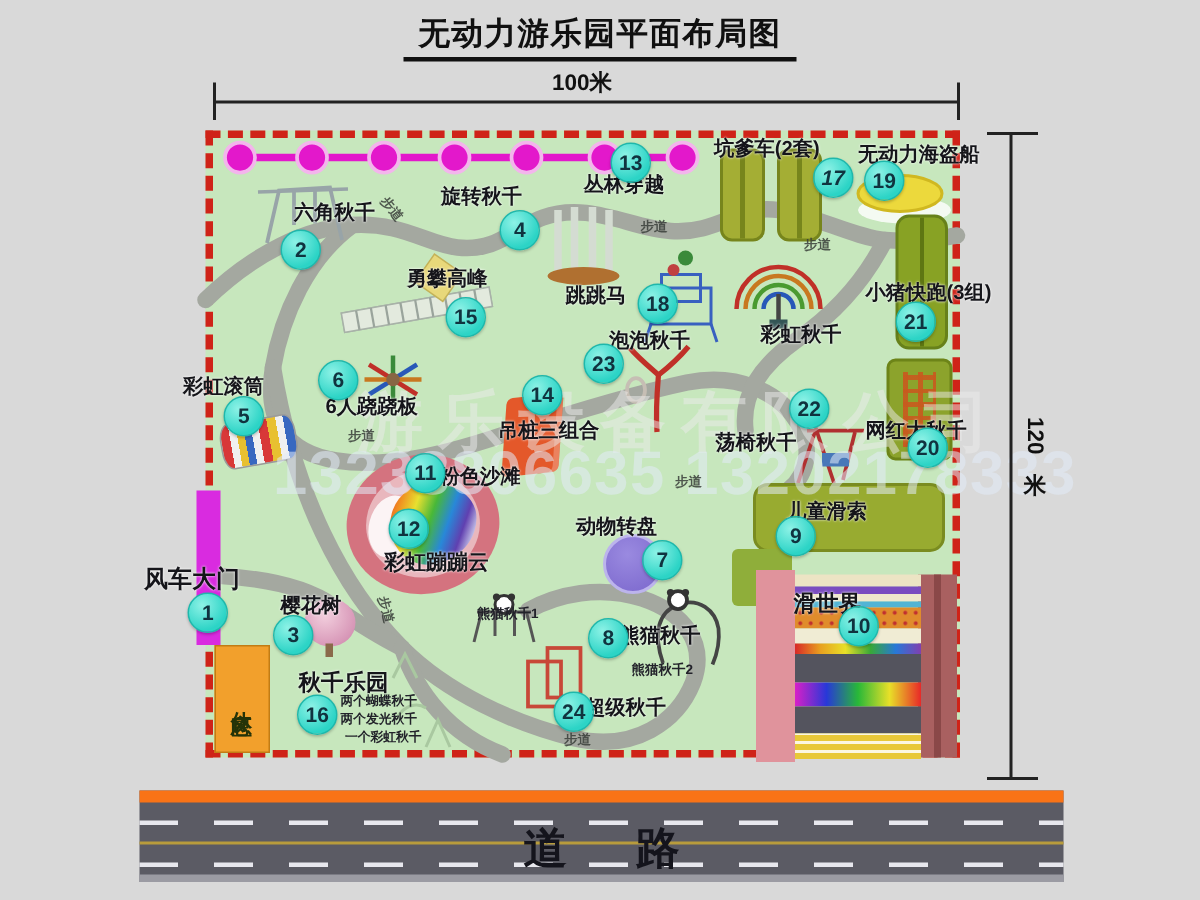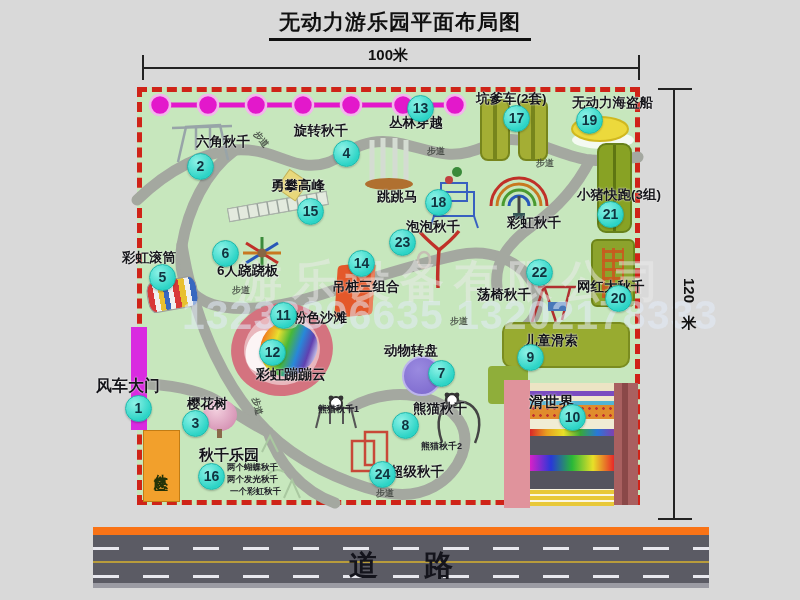--- a/index.html
+++ b/index.html
@@ -262,21 +262,21 @@
 
   <span class="lbl" style="left:122px;top:249px;">彩虹滚筒</span>
   <span class="badge" style="left:149px;top:264px;">5</span>
 
   <span class="lbl" style="left:217px;top:262px;">6人跷跷板</span>
   <span class="badge" style="left:212px;top:240px;">6</span>
 
   <span class="lbl" style="left:384px;top:342px;">动物转盘</span>
   <span class="badge" style="left:428px;top:360px;">7</span>
 
-  <span class="lbl" style="left:413px;top:400px;text-align:right;">熊猫秋千</span>
+  <span class="lbl" style="left:413px;top:415px;text-align:right;">熊猫秋千</span>
   <span class="badge" style="left:392px;top:412px;">8</span>
   <span class="lbl-sm" style="left:318px;top:403px;">熊猫秋千1</span>
   <span class="lbl-sm" style="left:421px;top:440px;">熊猫秋千2</span>
 
   <span class="lbl" style="left:524px;top:332px;">儿童滑索</span>
   <span class="badge" style="left:517px;top:344px;">9</span>
 
   <span class="lbl" style="left:529px;top:393px;font-size:15px;">滑世界</span>
   <span class="badge" style="left:559px;top:404px;">10</span>
 
@@ -295,21 +295,21 @@
   <span class="lbl" style="left:271px;top:177px;">勇攀高峰</span>
   <span class="badge" style="left:297px;top:198px;">15</span>
 
   <span class="lbl" style="left:199px;top:446px;font-size:15px;">秋千乐园</span>
   <span class="badge" style="left:198px;top:463px;">16</span>
   <span class="lbl-sm" style="left:227px;top:462px;font-size:8.5px;">两个蝴蝶秋千</span>
   <span class="lbl-sm" style="left:227px;top:474px;font-size:8.5px;">两个发光秋千</span>
   <span class="lbl-sm" style="left:230px;top:486px;font-size:8.5px;">一个彩虹秋千</span>
 
   <span class="lbl" style="left:476px;top:90px;">坑爹车(2套)</span>
-  <span class="badge" style="left:503px;top:105px;">17</span>
+  <span class="badge" style="left:542px;top:105px;font-style:italic;">17</span>
 
   <span class="lbl" style="left:377px;top:188px;">跳跳马</span>
   <span class="badge" style="left:425px;top:189px;">18</span>
 
   <span class="lbl" style="left:572px;top:94px;">无动力海盗船</span>
   <span class="badge" style="left:576px;top:107px;">19</span>
 
   <span class="lbl" style="left:577px;top:265px;margin-top:13px;">网红大秋千</span>
   <span class="badge" style="left:605px;top:285px;">20</span>
 

